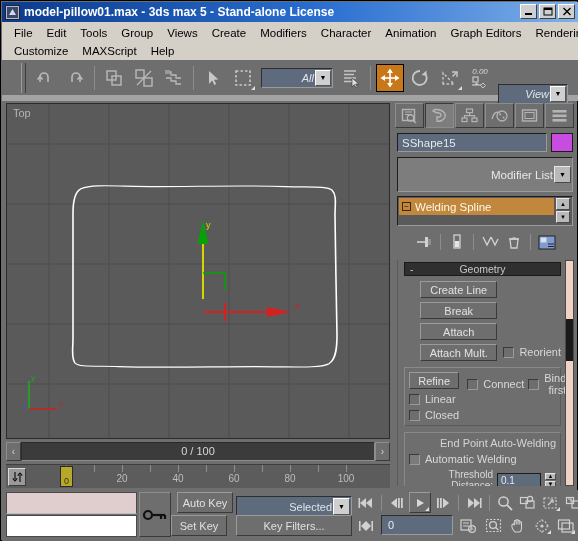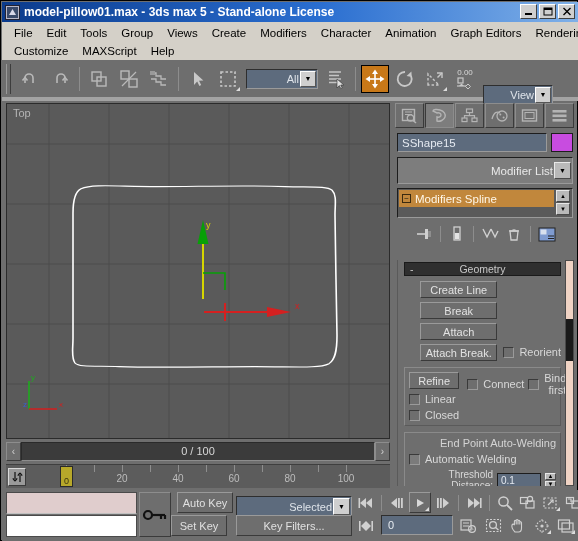--- a/index.html
+++ b/index.html
@@ -50,22 +50,22 @@
   }
   .menurow { display:flex; align-items:center; height:18px; }
   .menuitem {
     font-size: 11.5px; color:#000; padding: 1px 7px; white-space: nowrap;
     font-family:"Liberation Sans",sans-serif;
   }
 
   
   #toolbar {
     position:absolute; left:1px; top:59px; width:576px; height:41px;
-    background:#6e6e6e; border-bottom:4px solid #a3a3a3;
-    display:flex; align-items:center; padding-left:4px;
+    background:#6e6e6e; border-bottom:6px solid #a3a3a3;
+    display:flex; align-items:center; padding-left:19px;font-style:italic;
   }
   .grip { width:5px; height:30px; border-left:1px solid #9a9a9a; border-right:1px solid #3d3d3d; margin-right:4px;}
   .tb-btn {
     width:28px;height:28px;margin:0 1px;
     display:flex;align-items:center;justify-content:center;
     background:#6e6e6e; border:1px solid transparent;
     position:relative;
   }
   .tb-btn.active { background:#c87818; border:1px solid #000; }
   .tb-sep { width:1px; height:24px; background:#4a4a4a; margin:0 4px; border-right:1px solid #8d8d8d; }
@@ -179,21 +179,21 @@
   #name-row { display:flex; align-items:center; margin:4px 4px 0 4px; gap:4px; }
   #obj-name {
     flex:1; height:19px; background:#5d6b7d;
     border:1px solid #1d1d1d; border-bottom-color:#9a9a9a; border-right-color:#9a9a9a;
     color:#e4e9f0; font-size:11.5px; display:flex; align-items:center; padding-left:4px;
   }
   #obj-color {
     width:22px;height:19px;border:1px solid #1d1d1d;
   }
   #modlist {
-    margin:5px 4px 0 4px; height:27px; background:#7d7d7d;
+    margin:5px 4px 0 4px; height:35px; background:#7d7d7d;
     border:1px solid #1d1d1d; border-bottom-color:#9a9a9a; border-right-color:#9a9a9a;
     display:flex; align-items:center;
   }
   #modlist .val { flex:1; color:#e8e8e8; font-size:11.5px; padding-left:5px; }
   #modlist .arrow {
     width:17px;height:17px;margin:1px;background:#b9b9b9;
     border:1px solid #e8e8e8;border-right-color:#4a4a4a;border-bottom-color:#4a4a4a;
     display:flex;align-items:center;justify-content:center;font-size:7px;color:#000;
   }
   #stack {
@@ -705,21 +705,21 @@
     </div>
 
     <div id="modlist">
       <span class="val">Modifier List</span>
       <span class="arrow">▼</span>
     </div>
 
     <div id="stack">
       <div id="stack-entry">
         <span class="expander">−</span>
-        <span class="lbl">Modifiers Spline</span>
+        <span class="lbl">Welding Spline</span>
       </div>
       <div id="stack-scroll">
         <div class="mini-arrow">▲</div>
         <div class="mini-arrow">▼</div>
       </div>
     </div>
 
     <div id="stack-tools">
       <div class="stool">
         <svg width="18" height="14" viewBox="0 0 18 14">
@@ -764,21 +764,21 @@
       <div class="roll-header">
         <span class="minus">-</span>
         <span>Geometry</span>
       </div>
 
       <div style="display:flex; margin:5px 4px 0 6px; gap:6px;padding-left:16px;">
         <div style="width:80px; display:flex; flex-direction:column; gap:4px;">
           <div class="btn">Create Line</div>
           <div class="btn">Break</div>
           <div class="btn">Attach</div>
-          <div class="btn">Attach Break.</div>
+          <div class="btn">Attach Mult.</div>
         </div>
         <div style="flex:1; display:flex; align-items:flex-end; padding-bottom:3px;">
           <div class="crow">
             <span class="cbox"></span>
             <span>Reorient</span>
           </div>
         </div>
       </div>
 
       <div class="grpbox" style="margin-top:6px;">

